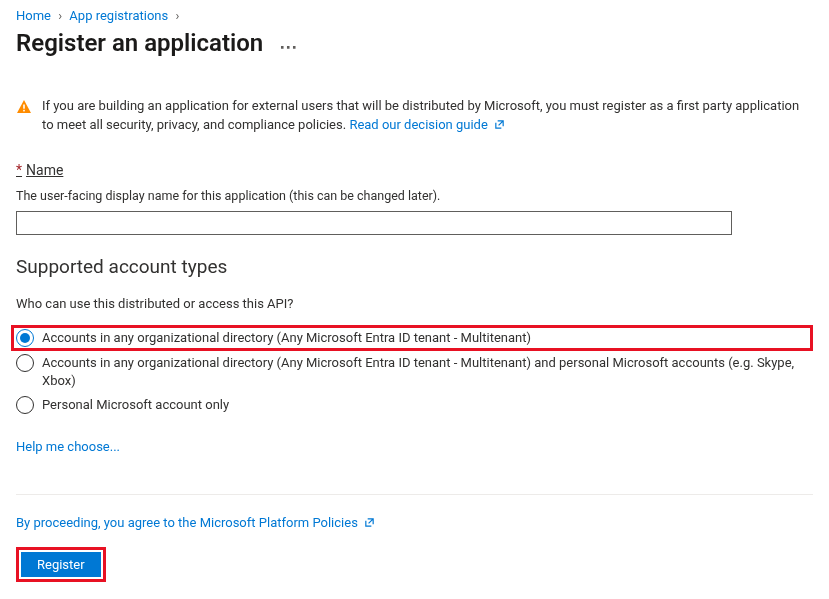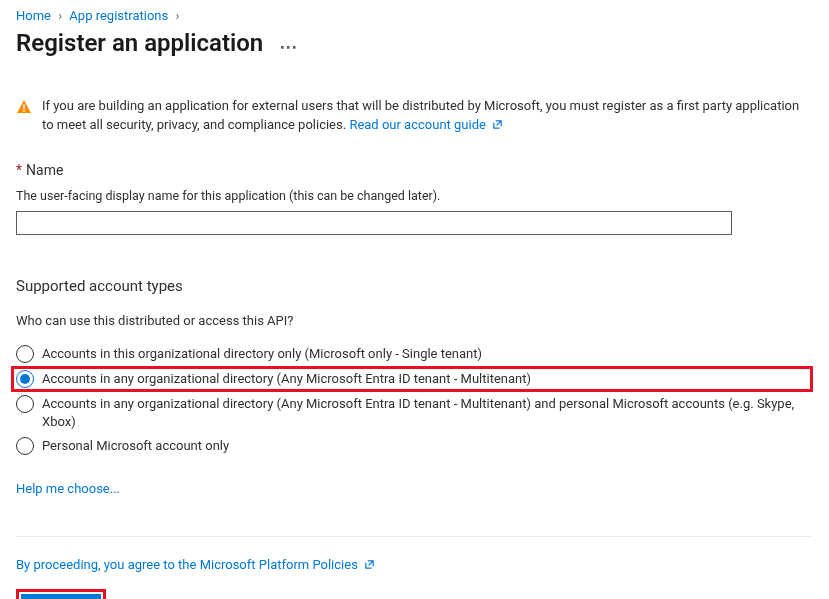--- a/index.html
+++ b/index.html
@@ -61,40 +61,41 @@
       text-decoration: none;
     }
     .ext-icon {
       margin-left: 3px;
       vertical-align: -1px;
     }
     .field-label {
       font-size: 14px;
       color: #323130;
       margin-bottom: 10px;
+      text-decoration: underline;
     }
     .field-label .req { color: #a4262c; margin-right: 4px; }
     .field-hint {
       font-size: 12.5px;
       color: #323130;
       margin-bottom: 8px;
     }
     .text-input {
       width: 716px;
       height: 24px;
       border: 1px solid #605e5c;
       padding: 2px 6px;
       font-size: 13px;
       font-family: inherit;
     }
     .section-heading {
-      font-size: 15px;
+      font-size: 19px;
       font-weight: 400;
       color: #323130;
-      margin-top: 42px;
+      margin-top: 20px;
       margin-bottom: 18px;
     }
     .section-subtext {
       font-size: 13px;
       margin-bottom: 14px;
     }
     .radio-group {
       display: flex;
       flex-direction: column;
     }
@@ -190,21 +191,21 @@
   <span class="warning-icon">
     <svg width="16" height="16" viewBox="0 0 16 16">
         <path d="M8 1 L15 14 L1 14 Z" fill="#ff8c00"></path>
         <rect x="7.2" y="5.5" width="1.6" height="4.2" fill="#fff"></rect>
         <rect x="7.2" y="10.8" width="1.6" height="1.6" fill="#fff"></rect>
       </svg>
   </span>
   <div class="warning-text">
     <span>If you are building an application for external users that will be distributed by Microsoft, you must register as a first party application to meet all security, privacy, and compliance policies. </span>
     <a href="#" class="link">
-      <span>Read our account guide</span>
+      <span>Read our decision guide</span>
       <span class="ext-icon">
         <svg width="11" height="11" viewBox="0 0 12 12">
             <path d="M4 2h6v6M10 2L5 7M2 4v6h6" fill="none" stroke="#0078d4" stroke-width="1.3"></path>
           </svg>
       </span>
     </a>
   </div>
 </div>
 
 
@@ -212,24 +213,20 @@
   <span class="req">*</span><span>Name</span>
 </div>
 <div class="field-hint">The user-facing display name for this application (this can be changed later).</div>
 <input type="text" class="text-input" value="" style="">
 
 
 <div class="section-heading">Supported account types</div>
 <div class="section-subtext">Who can use this distributed or access this API?</div>
 
 <div class="radio-group" id="account-types-group">
-    <label class="radio-row">
-      <span class="radio-circle"></span>
-      <span class="radio-label">Accounts in this organizational directory only (Microsoft only - Single tenant)</span>
-    </label>
     <label class="radio-row highlighted">
       <span class="radio-circle selected"></span>
       <span class="radio-label">Accounts in any organizational directory (Any Microsoft Entra ID tenant - Multitenant)</span>
     </label>
     <label class="radio-row">
       <span class="radio-circle"></span>
       <span class="radio-label">Accounts in any organizational directory (Any Microsoft Entra ID tenant - Multitenant) and personal Microsoft accounts (e.g. Skype, Xbox)</span>
     </label>
     <label class="radio-row">
       <span class="radio-circle"></span>

